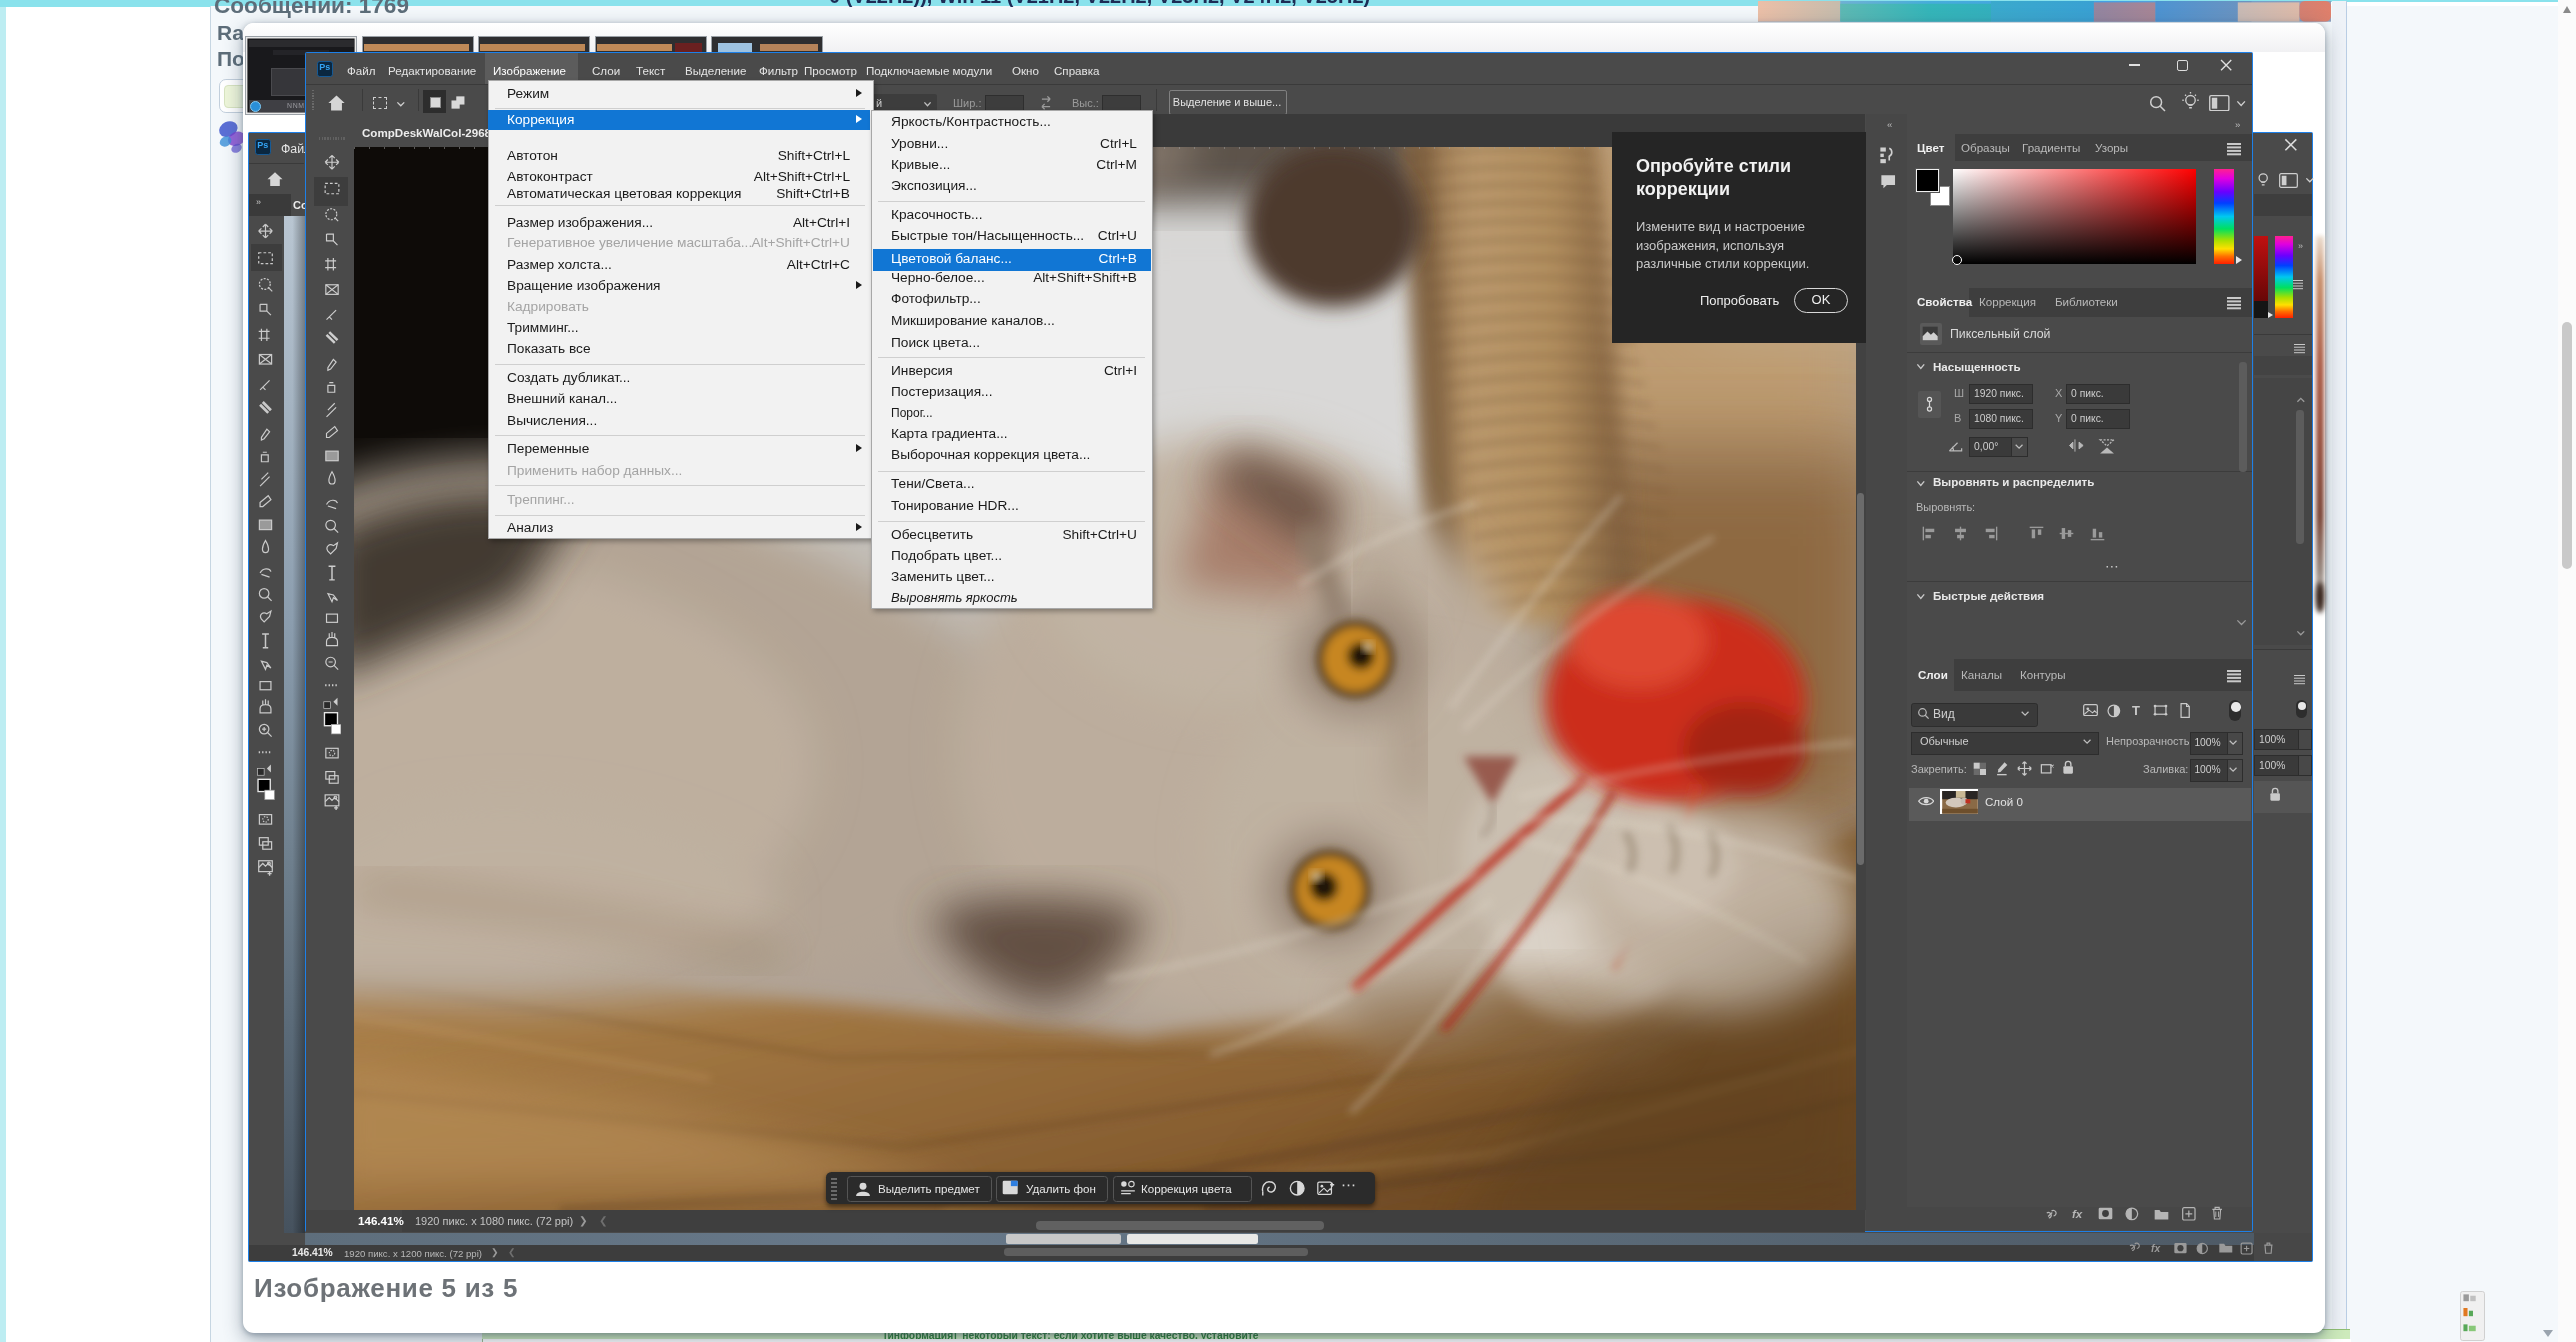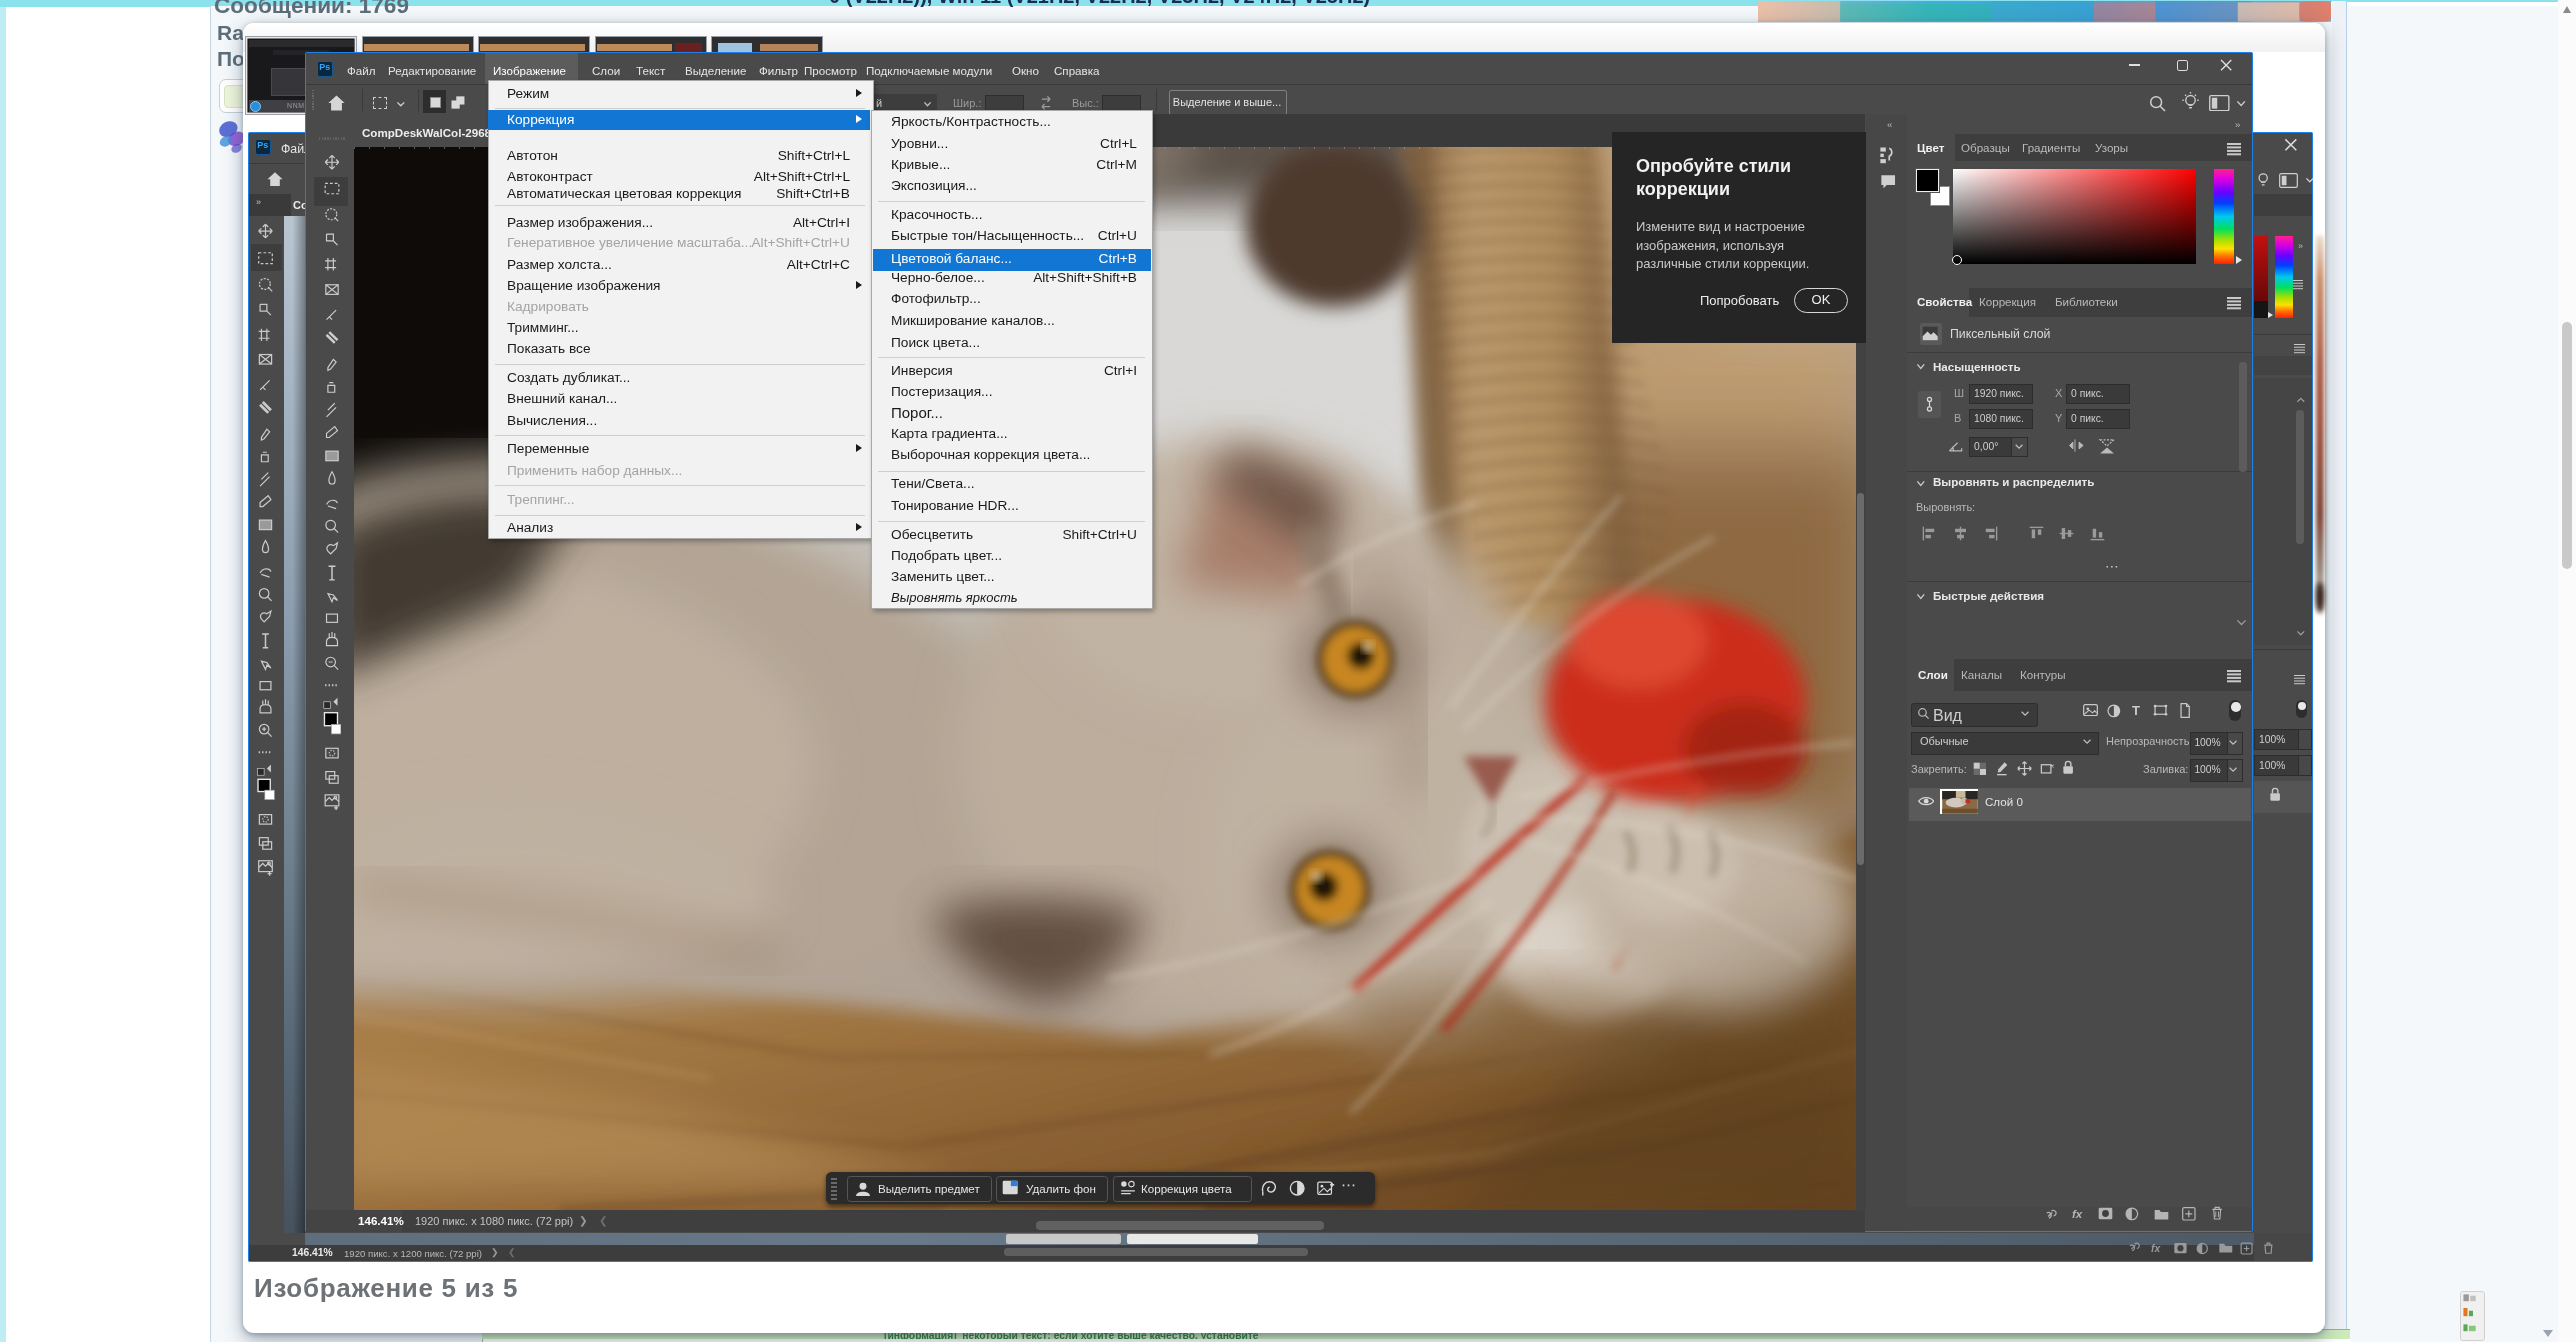--- a/index.html
+++ b/index.html
@@ -708,21 +708,21 @@
   <div class="abs" style="left:1907px;top:659px;width:47px;height:31.5px;background:#4a4a4a;"></div>
   <div class="abs" style="left:1918px;top:668px;font-size:11.6px;font-weight:bold;color:#f0f0f0;">Слои</div>
   <div class="abs" style="left:1961px;top:668px;font-size:11.6px;color:#b9b9b9;">Каналы</div>
   <div class="abs" style="left:2020px;top:668px;font-size:11.6px;color:#b9b9b9;">Контуры</div>
   <div class="abs" style="left:2227px;top:670px;width:13.7px;height:1.7px;background:#c9c9c9;box-shadow:0 3.4px #c9c9c9,0 6.9px #c9c9c9,0 10.3px #c9c9c9;"></div>
   <div class="abs" style="left:1911px;top:703px;width:125px;height:22px;background:#3a3a3a;border:0.7px solid #2d2d2d;border-radius:2.7px;"></div>
   <svg class="abs" style="left:1917px;top:707px;" width="13.7" height="13.7" viewBox="0 0 20 20">
       <circle cx="8" cy="8" r="5.5" stroke="#b9b9b9" stroke-width="1.8" fill="none"></circle>
       <path d="M12 12 L17 17" stroke="#b9b9b9" stroke-width="1.8"></path>
     </svg>
-  <div class="abs" style="left:1933px;top:707px;font-size:16px;color:#cfcfcf;">Вид</div>
+  <div class="abs" style="left:1933px;top:707px;font-size:12px;color:#cfcfcf;">Вид</div>
   <svg class="abs" style="left:2021px;top:711px;" width="8.2" height="5.5" viewBox="0 0 12 8">
       <path d="M1 1 L6 6 L11 1" stroke="#bfbfbf" stroke-width="1.8" fill="none"></path>
     </svg>
   <svg class="abs" style="left:2083px;top:704px;" width="15" height="12.3" viewBox="0 0 22 18">
       <rect x="1" y="1" width="20" height="16" rx="2" stroke="#c9c9c9" stroke-width="1.8" fill="none"></rect>
       <circle cx="7" cy="7" r="2" fill="#c9c9c9"></circle>
       <path d="M2 15 L9 9 L14 13 L17 10 L20 13" stroke="#c9c9c9" stroke-width="1.5" fill="none"></path>
     </svg>
   <svg class="abs" style="left:2107px;top:704px;" width="13.7" height="13.7" viewBox="0 0 20 20">
       <circle cx="10" cy="10" r="8.5" stroke="#c9c9c9" stroke-width="1.8" fill="none"></circle>
@@ -878,21 +878,21 @@
 <div class="abs" style="left:1000px;top:250px;width:137px;height:18px;line-height:18px;font-size:13.7px;color:#ffffff;text-align:right;">Ctrl+B</div>
 <div class="abs" style="left:891px;top:269px;height:18px;line-height:18px;font-size:13.7px;color:#1a1a1a;">Черно-белое...</div>
 <div class="abs" style="left:1000px;top:269px;width:137px;height:18px;line-height:18px;font-size:13.7px;color:#1a1a1a;text-align:right;">Alt+Shift+Shift+B</div>
 <div class="abs" style="left:891px;top:290px;height:18px;line-height:18px;font-size:13.7px;color:#1a1a1a;">Фотофильтр...</div>
 <div class="abs" style="left:891px;top:312px;height:18px;line-height:18px;font-size:13.7px;color:#1a1a1a;">Микширование каналов...</div>
 <div class="abs" style="left:891px;top:334px;height:18px;line-height:18px;font-size:13.7px;color:#1a1a1a;">Поиск цвета...</div>
 <div class="abs" style="left:878px;top:357px;width:267px;height:0.7px;background:#cfcfcf;"></div>
 <div class="abs" style="left:891px;top:362px;height:18px;line-height:18px;font-size:13.7px;color:#1a1a1a;">Инверсия</div>
 <div class="abs" style="left:1000px;top:362px;width:137px;height:18px;line-height:18px;font-size:13.7px;color:#1a1a1a;text-align:right;">Ctrl+I</div>
 <div class="abs" style="left:891px;top:383px;height:18px;line-height:18px;font-size:13.7px;color:#1a1a1a;">Постеризация...</div>
-<div class="abs" style="left:891px;top:404px;height:18px;line-height:18px;font-size:15px;color:#1a1a1a;text-align:center;">Порог...</div>
+<div class="abs" style="left:891px;top:404px;height:18px;line-height:18px;font-size:12px;color:#1a1a1a;text-align:center;">Порог...</div>
 <div class="abs" style="left:891px;top:425px;height:18px;line-height:18px;font-size:13.7px;color:#1a1a1a;">Карта градиента...</div>
 <div class="abs" style="left:891px;top:446px;height:18px;line-height:18px;font-size:13.7px;color:#1a1a1a;">Выборочная коррекция цвета...</div>
 <div class="abs" style="left:878px;top:471px;width:267px;height:0.7px;background:#cfcfcf;"></div>
 <div class="abs" style="left:891px;top:475px;height:18px;line-height:18px;font-size:13.7px;color:#1a1a1a;">Тени/Света...</div>
 <div class="abs" style="left:891px;top:497px;height:18px;line-height:18px;font-size:13.7px;color:#1a1a1a;">Тонирование HDR...</div>
 <div class="abs" style="left:878px;top:521px;width:267px;height:0.7px;background:#cfcfcf;"></div>
 <div class="abs" style="left:891px;top:526px;height:18px;line-height:18px;font-size:13.7px;color:#1a1a1a;">Обесцветить</div>
 <div class="abs" style="left:1000px;top:526px;width:137px;height:18px;line-height:18px;font-size:13.7px;color:#1a1a1a;text-align:right;">Shift+Ctrl+U</div>
 <div class="abs" style="left:891px;top:547px;height:18px;line-height:18px;font-size:13.7px;color:#1a1a1a;">Подобрать цвет...</div>
 <div class="abs" style="left:891px;top:568px;height:18px;line-height:18px;font-size:13.7px;color:#1a1a1a;">Заменить цвет...</div>

